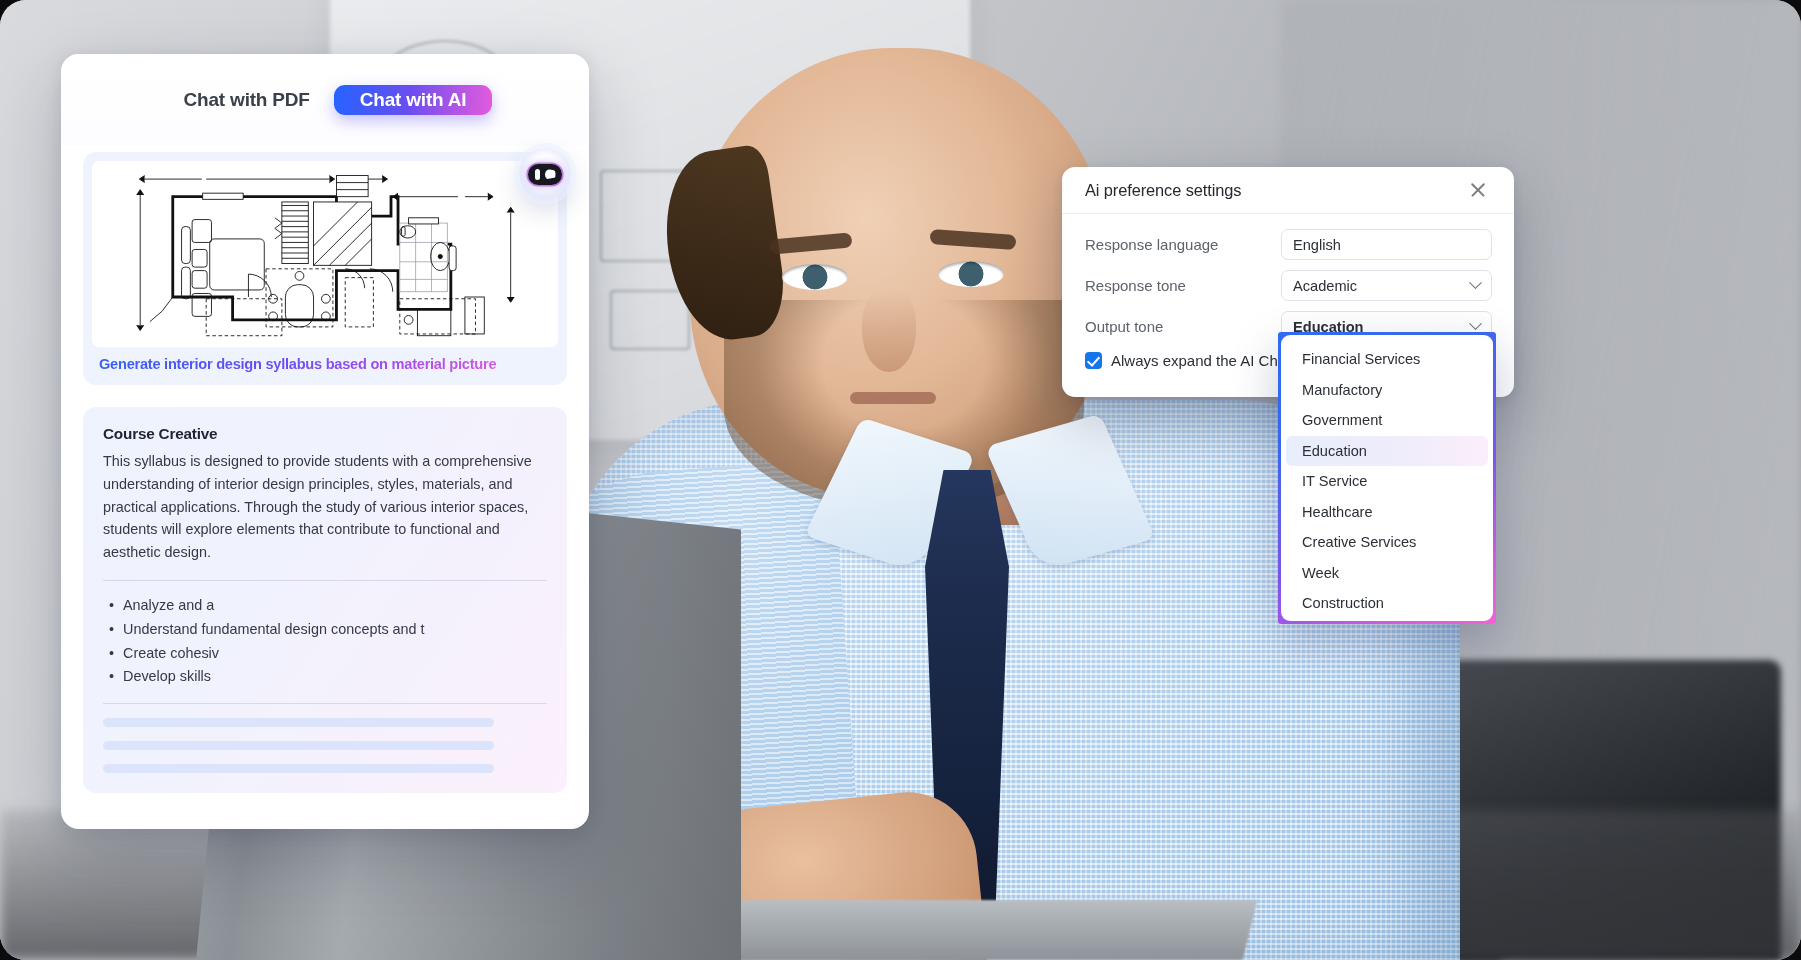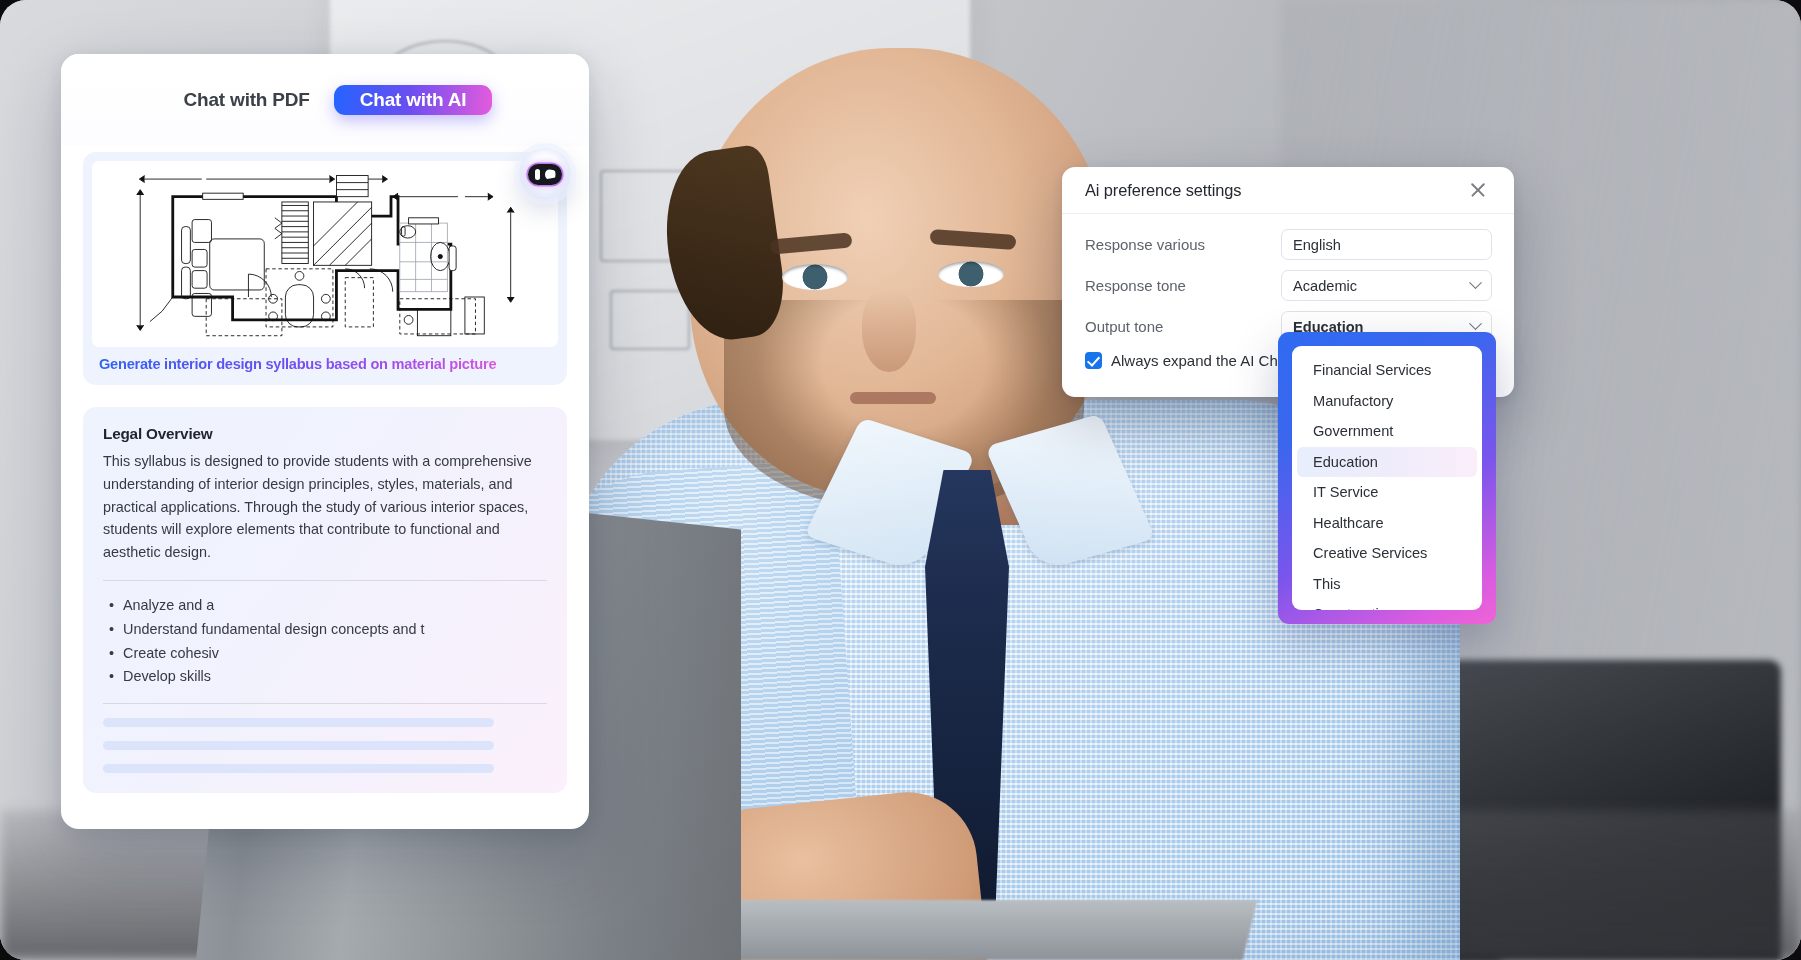--- a/index.html
+++ b/index.html
@@ -256,21 +256,21 @@
   }
   .cb:after {
     content:""; position:absolute; left:5px; top:2px; width:5px; height:10px;
     border-right:2.2px solid #fff; border-bottom:2.2px solid #fff; transform: rotate(42deg);
   }
   .cb-label { font-size: 15px; color: #2b2f36; white-space: nowrap; }
 
   
   .dropdown {
     position: absolute; left: 1278px; top: 332px; width: 218px; height: 292px;
-    border-radius: 11px; padding: 14px;
+    border-radius: 3px; padding: 3px;
     background: linear-gradient(150deg, #2f6bf2 0%, #3b66ee 28%, #7b55ec 60%, #d95ce0 88%, #f063d6 100%);
     box-shadow: 0 18px 46px rgba(40,45,95,.26);
   }
   .dd-inner {
     background: #fff; border-radius: 9px; height: 100%; padding: 9px 0; overflow: hidden;
   }
   .dd-item {
     height: 30.5px; display: flex; align-items: center; padding: 0 16px;
     font-size: 14.6px; color: #2b2f36; cursor: pointer; margin: 0 5px; border-radius: 6px;
     white-space: nowrap;
@@ -432,21 +432,21 @@
               <rect x="340" y="164" width="38" height="30"></rect>
               <rect x="394" y="150" width="22" height="42"></rect>
               <path d="M62 150 L50 166 L36 178"></path>
             </g>
           </svg>
         </div>
         <div class="img-caption">Generate interior design syllabus based on material picture</div>
       </div>
 
       <div class="answer-card">
-        <div class="ans-h">Legal Overview</div>
+        <div class="ans-h">Course Creative</div>
         <div class="ans-p">This syllabus is designed to provide students with a comprehensive understanding of interior design principles, styles, materials, and practical applications. Through the study of various interior spaces, students will explore elements that contribute to functional and aesthetic design.</div>
         <div class="ans-div"></div>
         <ul class="ans-ul">
           <li>Analyze and a</li>
           <li>Understand fundamental design concepts and t</li>
           <li>Create cohesiv</li>
           <li>Develop skills</li>
         </ul>
         <div class="ans-div"></div>
         <div class="skel" style="width:88%"></div>
@@ -465,21 +465,21 @@
   </div>
 
   <div class="settings">
     <div class="st-head">
       <div class="st-title">Ai preference settings</div>
       <div class="st-close"></div>
     </div>
     <div class="st-body">
 
       <div class="st-row">
-        <div class="st-label">Response various</div>
+        <div class="st-label">Response language</div>
         <div class="st-field">
           <span>English</span>
         </div>
       </div>
 
       <div class="st-row">
         <div class="st-label">Response tone</div>
         <div class="st-field">
           <span>Academic</span>
           <span class="chev"></span>
@@ -503,18 +503,18 @@
 
   <div class="dropdown">
     <div class="dd-inner">
       <div class="dd-item">Financial Services</div>
       <div class="dd-item">Manufactory</div>
       <div class="dd-item">Government</div>
       <div class="dd-item sel">Education</div>
       <div class="dd-item">IT Service</div>
       <div class="dd-item">Healthcare</div>
       <div class="dd-item">Creative Services</div>
-      <div class="dd-item">This</div>
+      <div class="dd-item">Week</div>
       <div class="dd-item">Construction</div>
     </div>
   </div>
 
 </div>
 
 </body></html>

